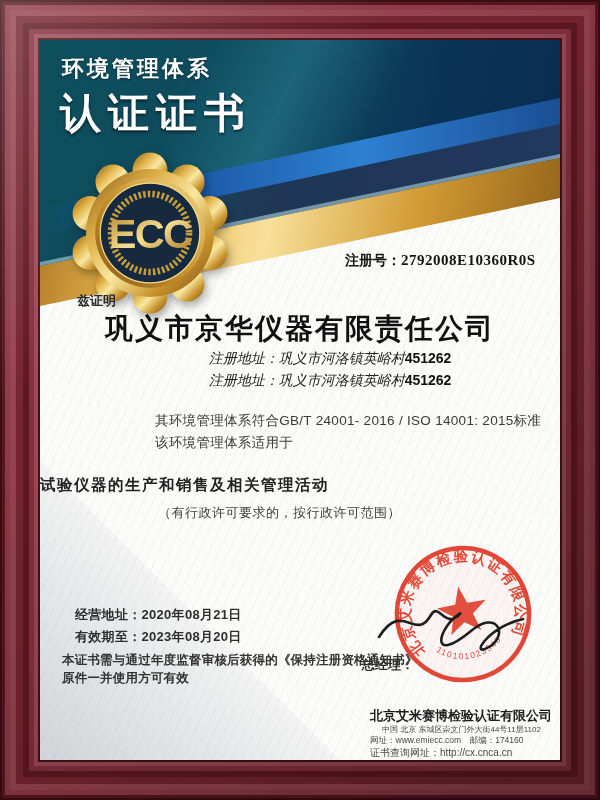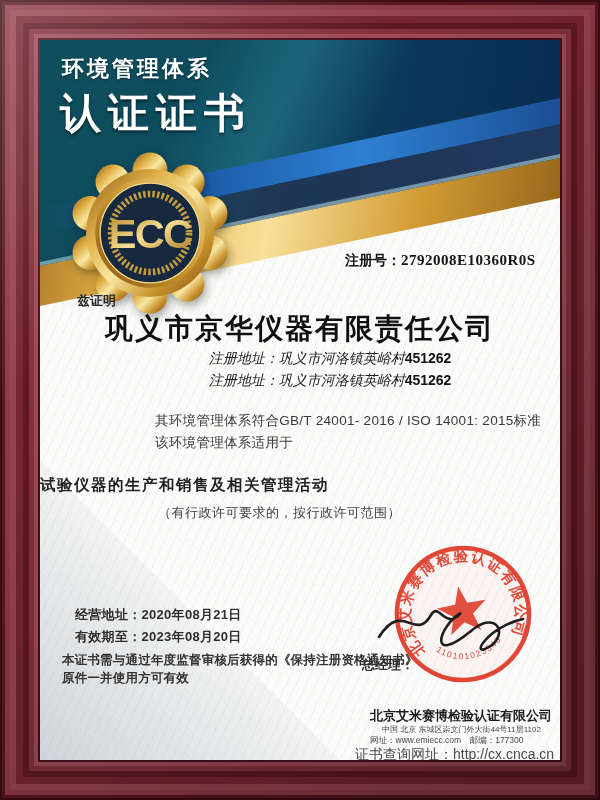--- a/index.html
+++ b/index.html
@@ -74,21 +74,21 @@
   .admnote{position:absolute;left:118px;top:464px;font-size:13px;color:#3f3f3f;letter-spacing:.5px;}
   .dateline{position:absolute;left:35px;font-size:13px;font-weight:bold;color:#2e2e2e;letter-spacing:.3px;}
   .date1{top:566px;} .date2{top:588px;}
   .mgr{position:absolute;left:322px;top:576px;font-size:13px;font-weight:bold;color:#2e2e2e;margin-top:40px;}
   .notice{position:absolute;left:22px;font-size:12.5px;font-weight:bold;color:#333;letter-spacing:.2px;}
   .notice1{top:612px;} .notice2{top:630px;}
   
   .issuer-name{position:absolute;left:330px;top:667px;font-size:13px;font-weight:bold;color:#1c1c1c;}
   .issuer-addr{position:absolute;left:342px;top:684px;font-size:8px;color:#4a4a4a;}
   .issuer-web{position:absolute;left:330px;top:695px;font-size:8.5px;color:#4a4a4a;}
-  .issuer-query{position:absolute;left:315px;top:706px;font-size:14px;color:#4a4a4a;}
+  .issuer-query{position:absolute;left:330px;top:706px;font-size:10px;color:#4a4a4a;}
   
   .stamp{position:absolute;left:348px;top:499px;width:150px;height:150px;
     transform:rotate(-10deg);opacity:.93;}
   .sign{position:absolute;left:333px;top:545px;width:160px;height:85px;}
 </style>
 </head>
 <body>
 
 <div class="stage">
   <div class="frame"></div>
@@ -192,16 +192,16 @@
     <svg class="sign" viewBox="0 0 160 85">
       <path d="M 6,52 C 30,14 42,58 58,30 C 66,16 72,46 88,28 C 66,40 54,82 98,46
                C 124,24 136,50 116,62 C 96,74 114,42 150,34" fill="none" stroke="#1e1e1e" stroke-width="2.6" stroke-linecap="round"></path>
     </svg>
 
     <div class="notice notice1">本证书需与通过年度监督审核后获得的《保持注册资格通知书》</div>
     <div class="notice notice2">原件一并使用方可有效</div>
 
     <div class="issuer-name">北京艾米赛博检验认证有限公司</div>
     <div class="issuer-addr">中国 北京 东城区崇文门外大街44号11层1102</div>
-    <div class="issuer-web">网址：www.emiecc.com　邮编：177300</div>
+    <div class="issuer-web">网址：www.emiecc.com　邮编：174160</div>
     <div class="issuer-query">证书查询网址：http://cx.cnca.cn</div>
   </div>
 </div>
 
 </body></html>

